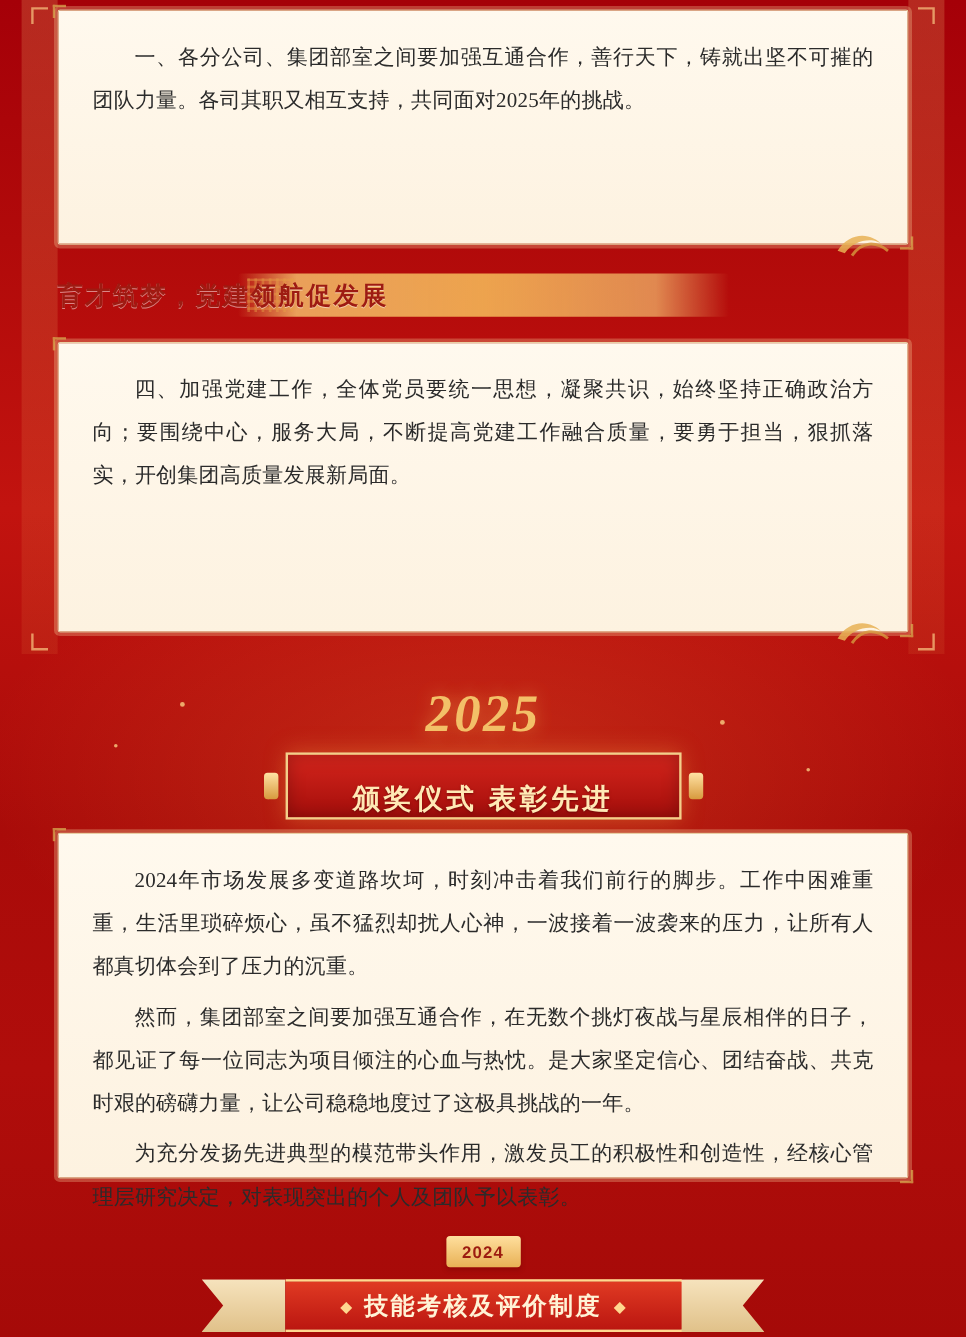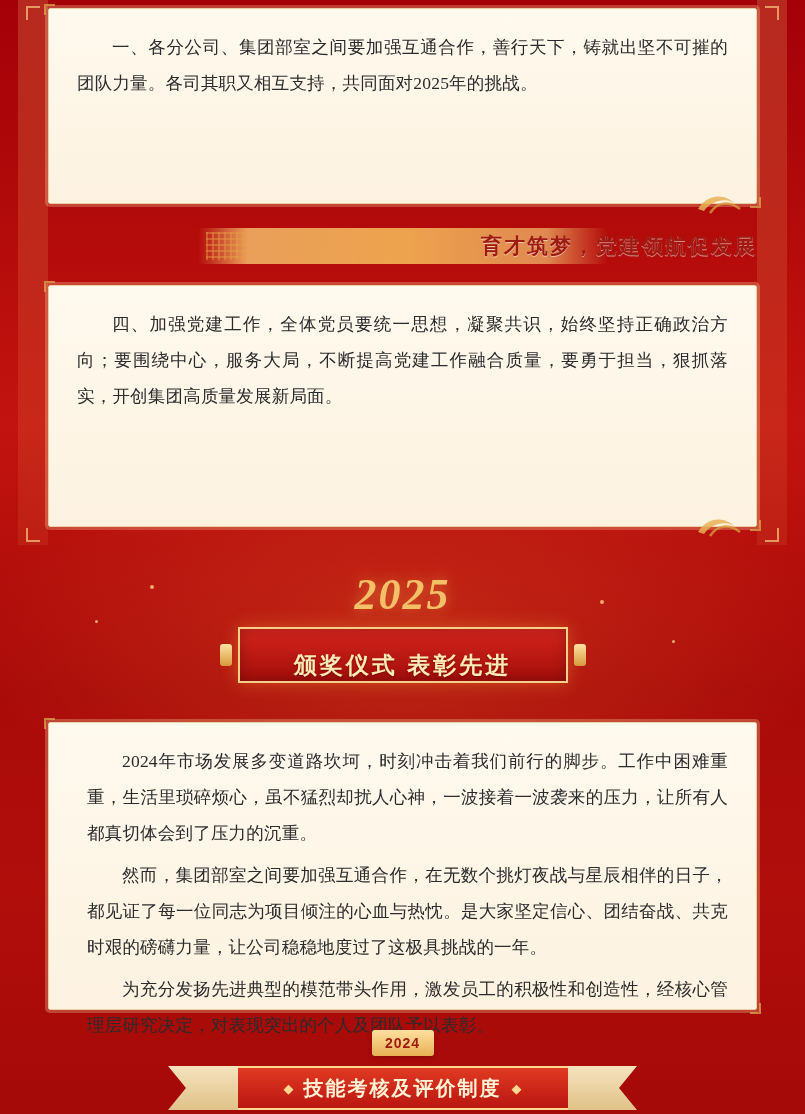--- a/index.html
+++ b/index.html
@@ -86,21 +86,21 @@
   }
 
   
   .section-heading {
     position: absolute;
     left: 48px;
     width: 709px;
     height: 56px;
     display: flex;
     align-items: center;
-    justify-content: flex-end;
+    justify-content: flex-start;
   }
   .brush {
     position: absolute;
     left: 150px;
     top: 10px;
     width: 410px;
     height: 36px;
     background: linear-gradient(90deg, rgba(247,198,120,0) 0%, rgba(243,186,104,0.85) 12%, rgba(240,172,82,0.95) 50%, rgba(243,190,110,0.7) 85%, rgba(247,205,140,0) 100%);
     border-radius: 3px;
     filter: blur(0.4px);
@@ -306,21 +306,21 @@
     <span class="sparkle" style="left:672px; top:95px; width:3px; height:3px;"></span>
     <span class="sparkle" style="left:545px; top:132px; width:3px; height:3px;"></span>
 
     <div class="award-plate">
       <span class="plate-knob l"></span>
       <span class="plate-knob r"></span>
       <span class="label">颁奖仪式 表彰先进</span>
     </div>
   </div>
 
-  <div class="card" style="top:722px; height:288px;padding-left:10px;">
+  <div class="card" style="top:694px; height:288px;">
     <div class="card-inner">
       <p class="para">2024年市场发展多变道路坎坷，时刻冲击着我们前行的脚步。工作中困难重重，生活里琐碎烦心，虽不猛烈却扰人心神，一波接着一波袭来的压力，让所有人都真切体会到了压力的沉重。</p>
       <p class="para">然而，集团部室之间要加强互通合作，在无数个挑灯夜战与星辰相伴的日子，都见证了每一位同志为项目倾注的心血与热忱。是大家坚定信心、团结奋战、共克时艰的磅礴力量，让公司稳稳地度过了这极具挑战的一年。</p>
       <p class="para">为充分发扬先进典型的模范带头作用，激发员工的积极性和创造性，经核心管理层研究决定，对表现突出的个人及团队予以表彰。</p>
     </div>
   </div>
 
   <div class="bottom-ribbon">
     <div class="year-tag">2024</div>
     <div class="ribbon-wing l"></div>

